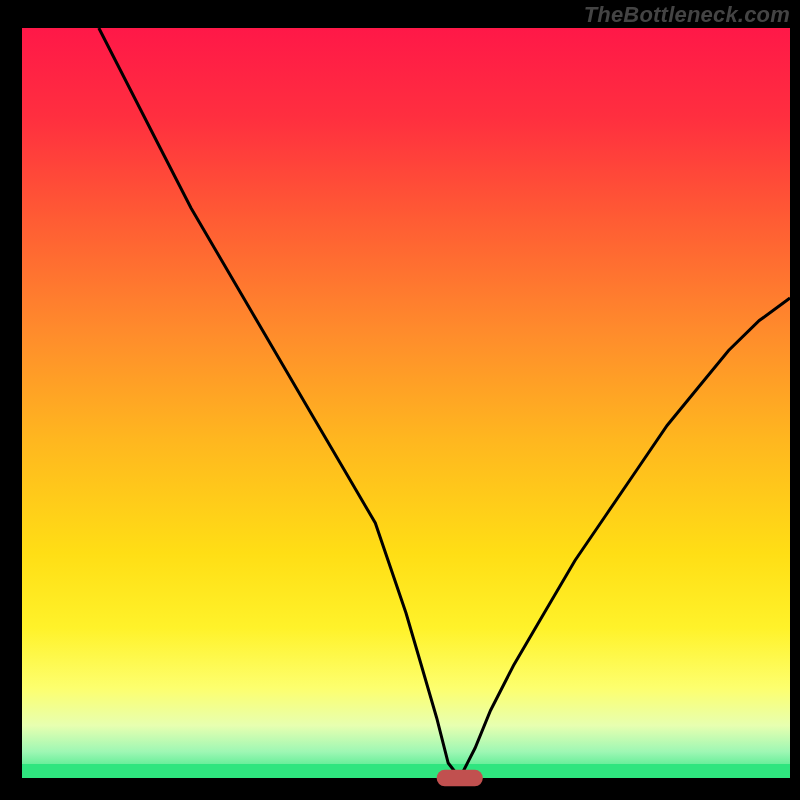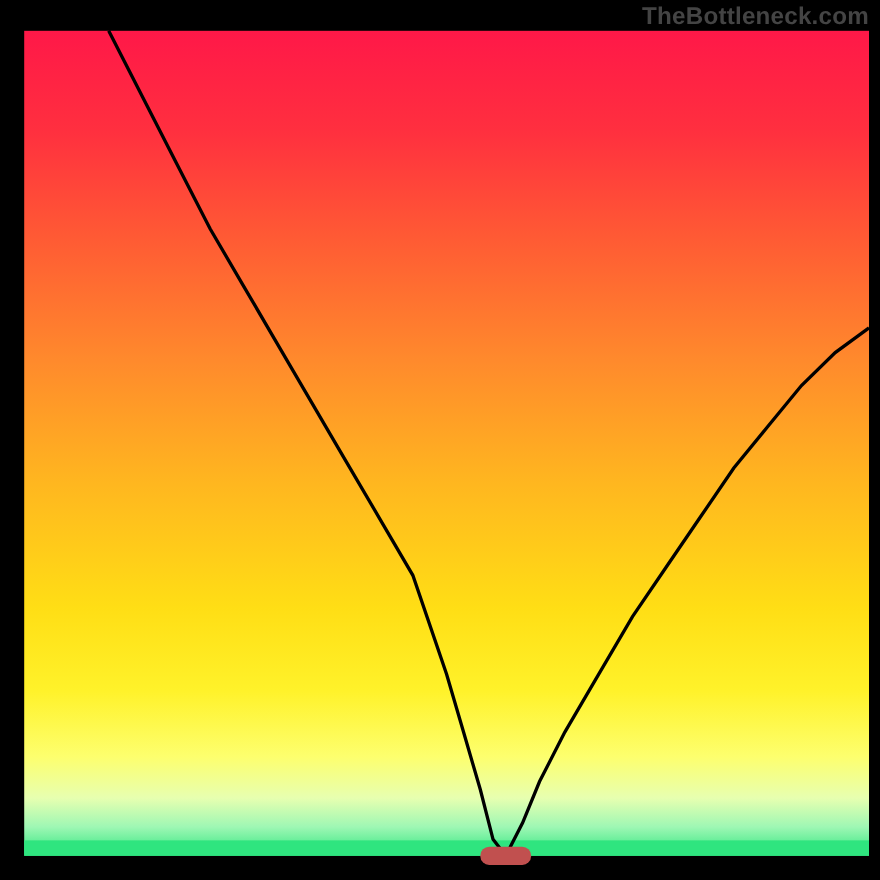--- a/index.html
+++ b/index.html
@@ -9,20 +9,21 @@
     height: 800px;
     background: #000;
     font-family: Arial, Helvetica, sans-serif;
     overflow: hidden;
   }
   .frame {
     position: relative;
     width: 800px;
     height: 800px;
     background: #000;
+    font-style: italic;
   }
   .watermark {
     position: absolute;
     top: 2px;
     right: 10px;
     color: #444;
     font-size: 22px;
     font-weight: 600;
     letter-spacing: 0.2px;
     z-index: 5;

